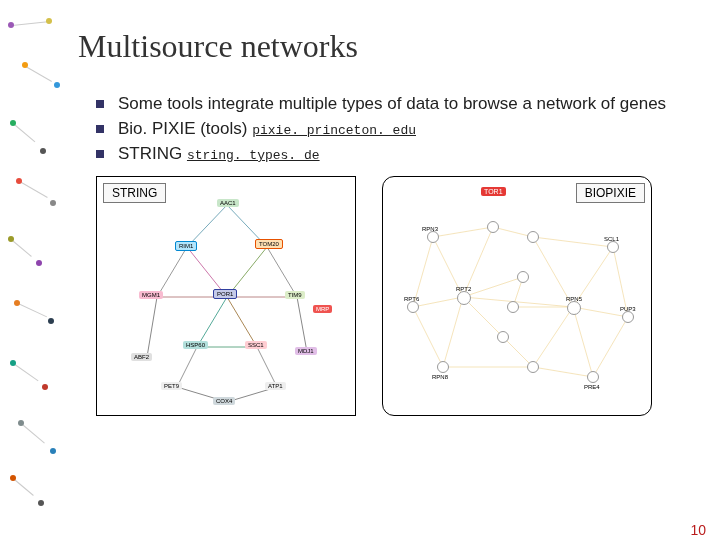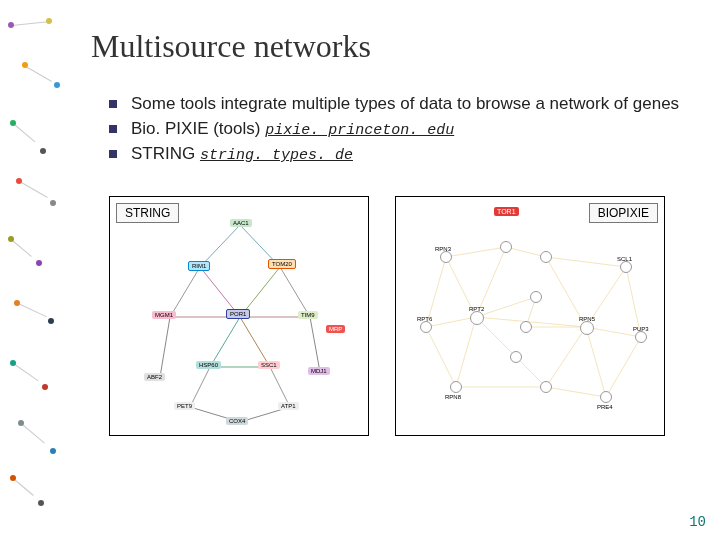--- a/index.html
+++ b/index.html
@@ -23,35 +23,35 @@
     width: 6px;
     height: 6px;
     border-radius: 50%;
   }
   .line {
     position: absolute;
     background: #ccc;
   }
   .content {
     position: absolute;
-    left: 91px;
+    left: 78px;
     top: 28px;
     width: 620px;
   }
   .title {
     font-family: Georgia, 'Times New Roman', serif;
     font-size: 32px;
     color: #333;
     font-weight: normal;
     margin-bottom: 28px;
   }
   .bullets {
     list-style: none;
     margin-left: 18px;
-    margin-bottom: 30px;
+    margin-bottom: 10px;
   }
   .bullets li {
     position: relative;
     padding-left: 22px;
     font-size: 17px;
     line-height: 1.35;
     color: #222;
     margin-bottom: 2px;
   }
   .bullets li::before {
@@ -59,53 +59,51 @@
     position: absolute;
     left: 0;
     top: 7px;
     width: 8px;
     height: 8px;
     background: #333366;
   }
   .url {
     font-family: "Courier New", monospace;
     text-decoration: underline;
-    font-size: 15px;
-    font-style: italic;
+    font-size: 13px;
   }
   .figures {
     display: flex;
     gap: 26px;
     margin-left: 18px;
   }
   .fig {
     border: 1px solid #000;
     position: relative;
     background: #fff;
   }
   .fig-string { width: 260px; height: 240px; }
-  .fig-biopixie { width: 270px; height: 240px; }
+  .fig-biopixie { width: 270px; height: 240px; border-radius: 12px; }
   .fig-label {
     position: absolute;
     top: 6px;
     background: #f8f8f8;
     border: 1px solid #777;
     padding: 2px 8px;
     font-size: 12px;
     font-family: Verdana, sans-serif;
   }
   .fig-string .fig-label { left: 6px; }
   .fig-biopixie .fig-label { right: 6px; }
   .pagenum {
     position: absolute;
     right: 14px;
-    bottom: 10px;
+    bottom: 2px;
     font-size: 14px;
-    color: #0f766e;
-    font-family: Liberation Mono, monospace;
+    color: #b91c1c;
   }
   .node {
     position: absolute;
     font-size: 6px;
     padding: 1px 3px;
     border-radius: 2px;
     white-space: nowrap;
   }
   .circ {
     position: absolute;

